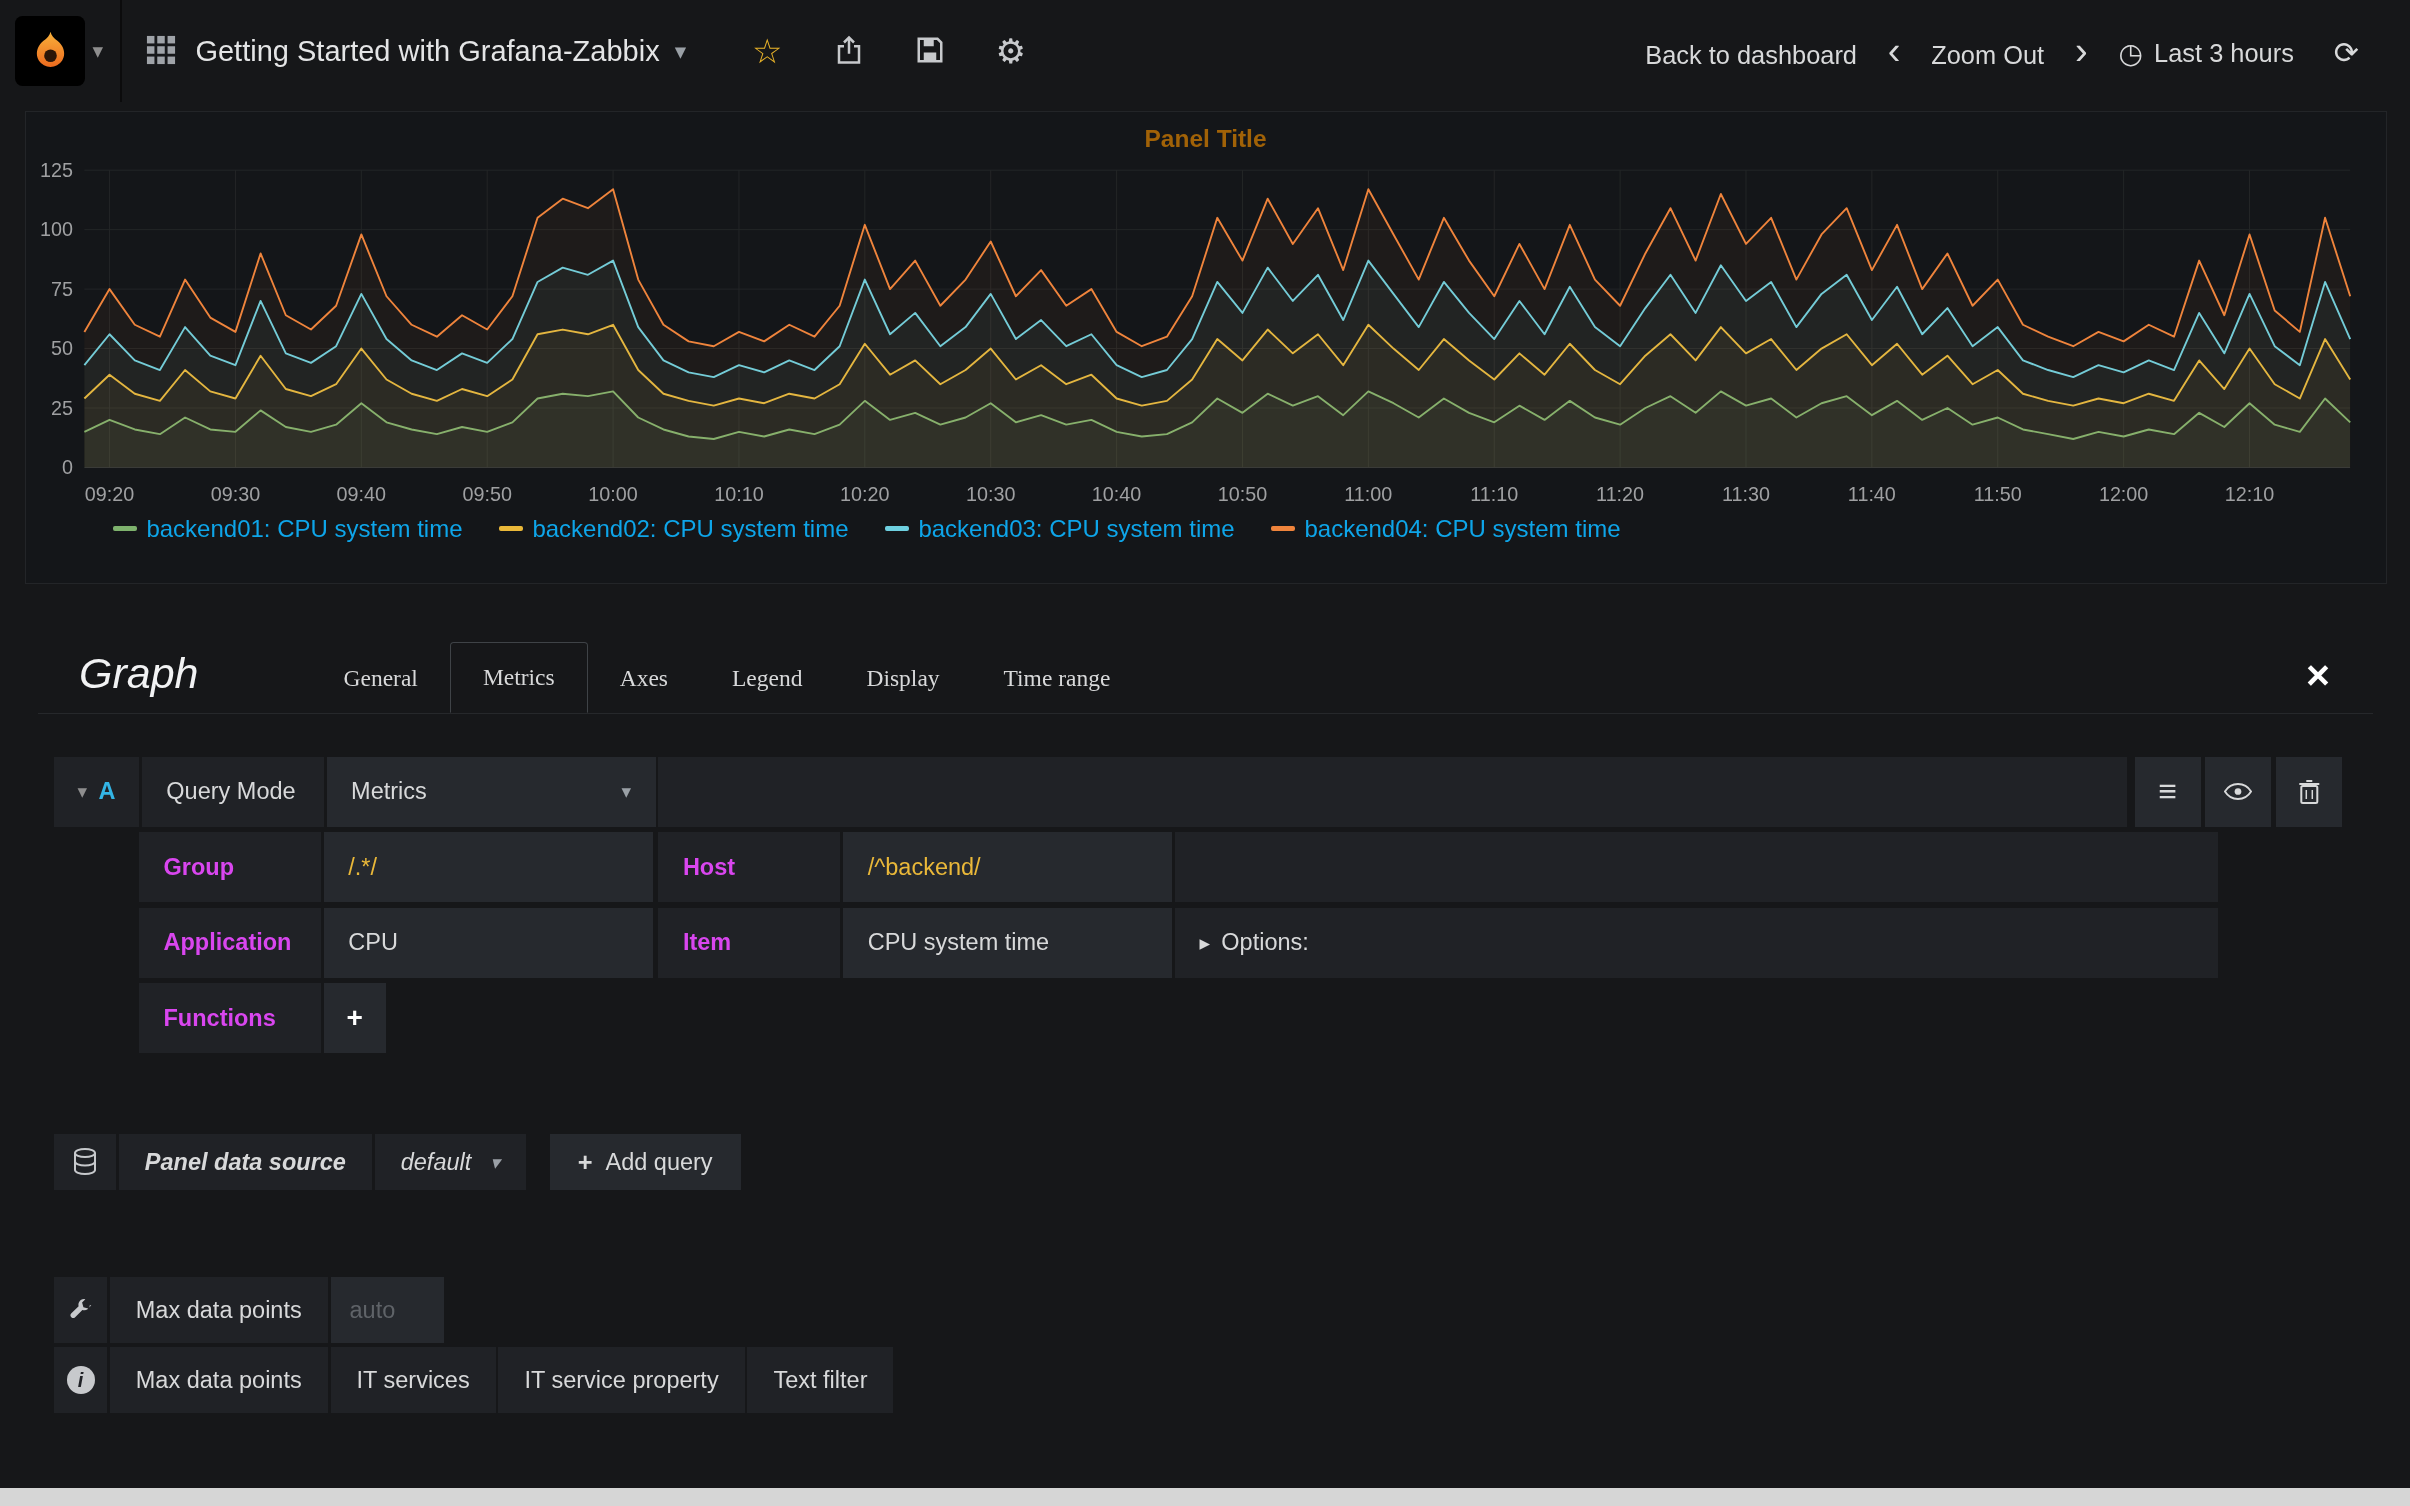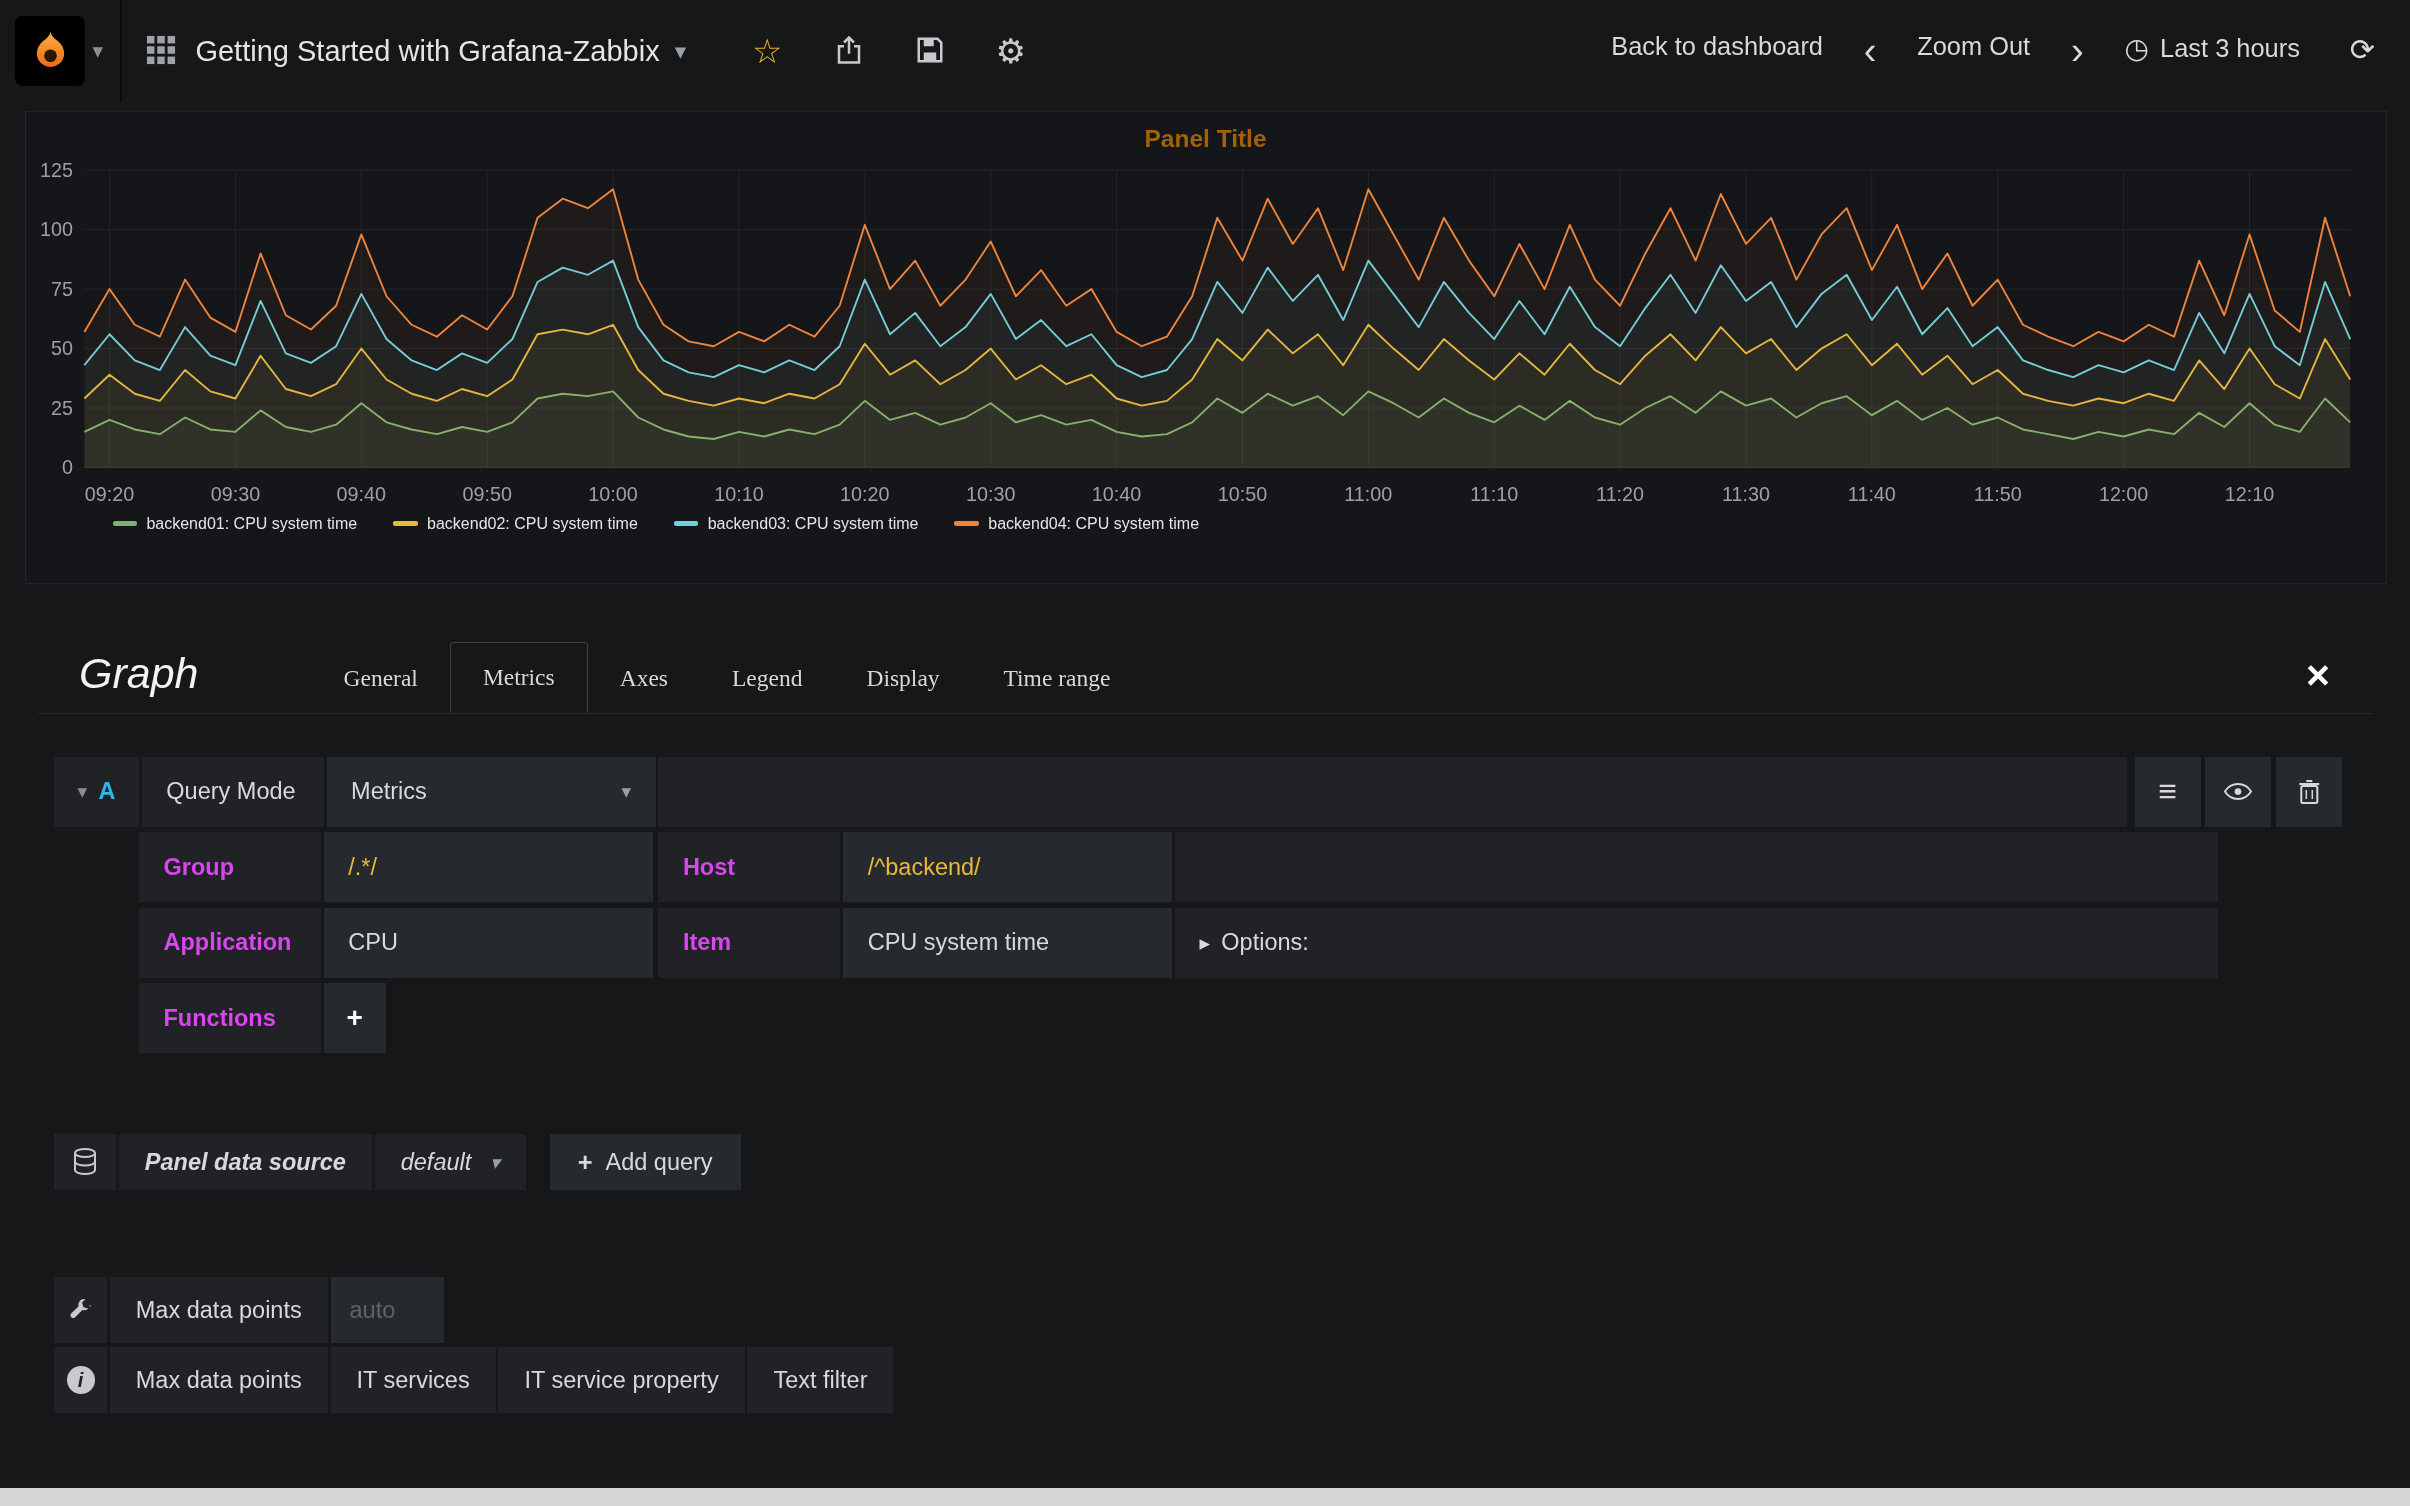--- a/index.html
+++ b/index.html
@@ -14,34 +14,34 @@
   .logo-box svg { width:45px; height:45px; }
   .logo-caret { color:#8e8e8e; font-size:21px; margin-right:17px; }
   .nav-divider { width:1.9px; height:102px; background:#0b0b0c; margin-right:24.5px; }
   .grid-icon svg { width:30px; height:30px; }
   .nav-title { font-size:29px; color:#e4e5e6; margin:0 15px 0 19px; white-space:nowrap; }
   .title-caret { color:#9aa0a6; font-size:22.6px; }
   .nav-icons { display:flex; align-items:center; gap:51px; margin-left:66px; }
   .star-icon { font-size:34px; color:#e8b229; cursor:pointer; }
   .nav-svg-icon svg { width:30px; height:30px; }
   .gear-icon { font-size:34px; color:#c7c9cc; cursor:pointer; }
-  .nav-right { margin-left:auto; display:flex; align-items:flex-start; gap:37px; padding-right:36px;
+  .nav-right { margin-left:auto; display:flex; align-items:flex-end; gap:27px; padding-right:52px;
                font-size:25.4px; color:#d8d9da; white-space:nowrap; }
   .chev { font-size:38px; color:#d8d9da; line-height:1; padding:0 3.8px; cursor:pointer; }
   .clock-group { display:flex; align-items:center; gap:11.3px; cursor:pointer; }
   .clock-glyph { font-size:28px; }
   .refresh-icon { font-size:30px; color:#d8d9da; margin-left:13px; cursor:pointer; }
   .navlink { cursor:pointer; }
 
   
   .graph-panel { margin:9.4px 24.5px 0 24.5px; height:473px; background:#141619;
                  border:0.9px solid #232528; position:relative; }
   .panel-title { text-align:center; font-weight:bold; font-size:24.5px; padding-top:13px; color:#a16207; }
   .chart-svg { display:block; width:2360px; height:350px; margin:3.8px auto 0 auto; }
-  .legend { display:flex; gap:36px; padding:7.5px 0 0 87px; font-size:16px; color:#e5e5e5; }
+  .legend { display:flex; gap:36px; padding:7.5px 0 0 87px; font-size:24px; color:#0ea5e9; }
   .legend-item { display:flex; align-items:center; cursor:pointer; }
   .legend-dash { width:24.5px; height:4.7px; border-radius:1.9px; display:inline-block; margin-right:9.4px; }
 
   
   .editor-header { display:flex; align-items:flex-end; margin:58px 38px 0 38px;
                    border-bottom:0.9px solid #26282b; }
   .graph-label { font-style:italic; font-size:43px; color:#f2f3f4; padding:0 0 15px 41px;
                  margin-right:113px; }
   .tabs { display:flex; align-items:flex-end;font-family:Liberation Serif, serif; }
   .tab { padding:21px 32px; font-size:23.5px; color:#d8d9da; cursor:pointer; }

